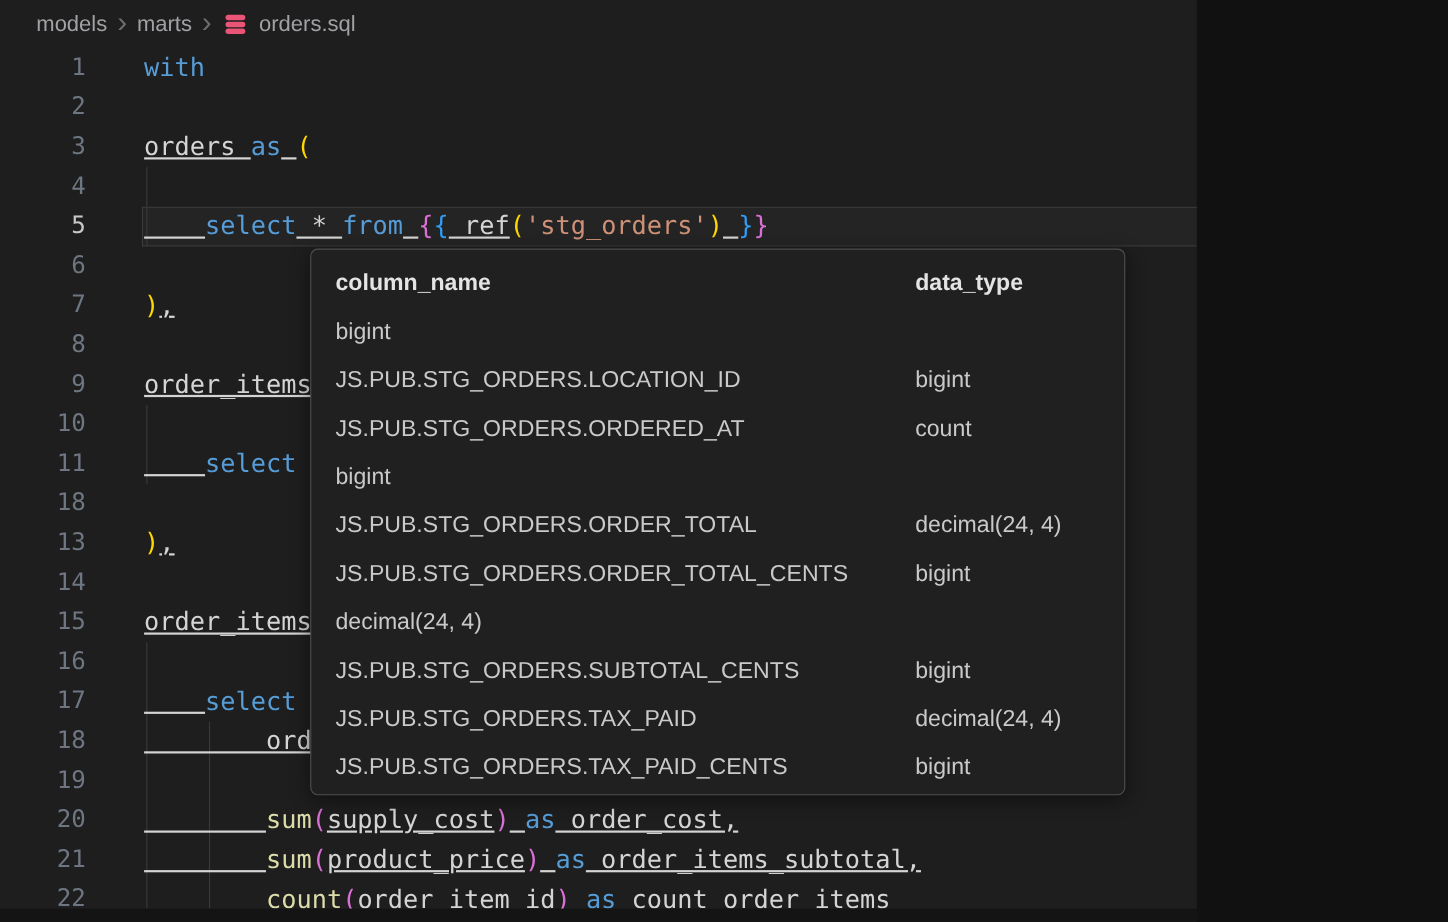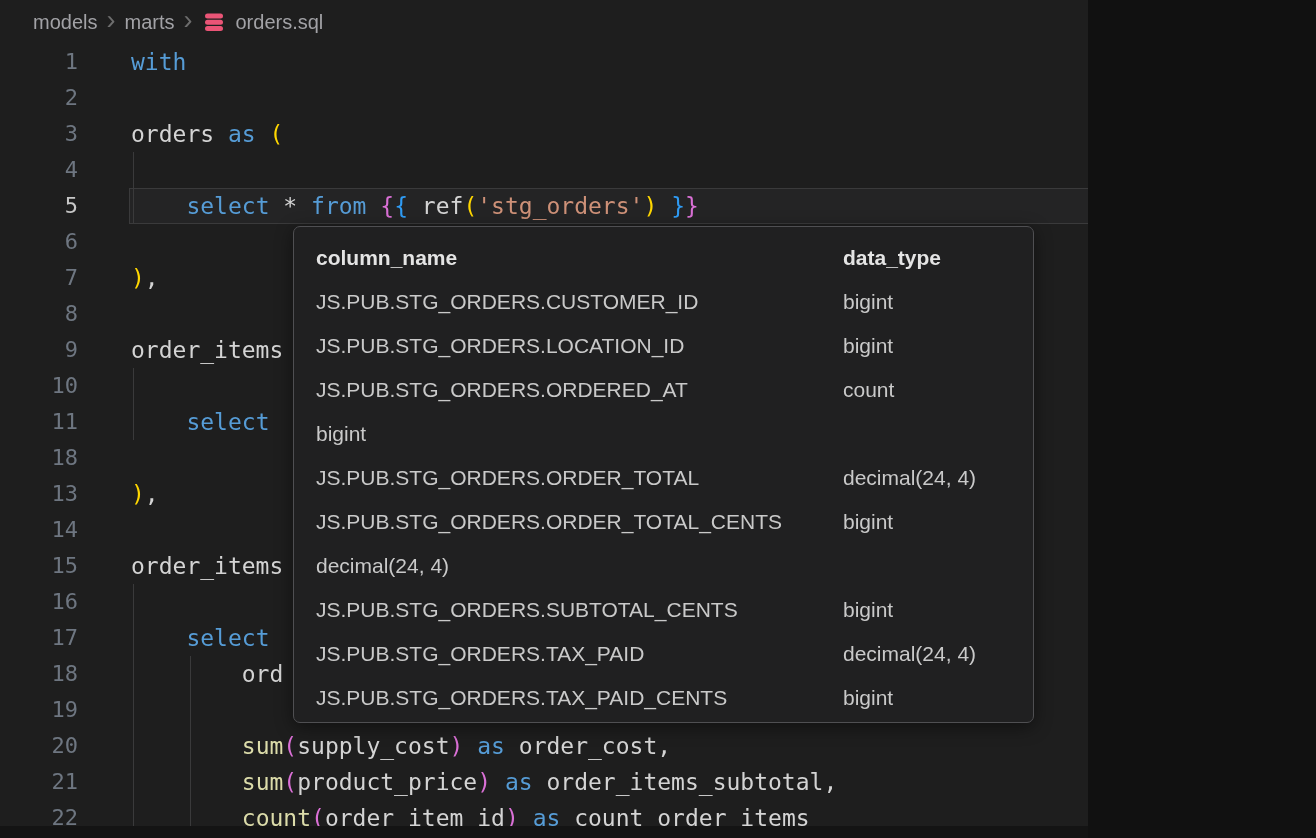--- a/index.html
+++ b/index.html
@@ -32,30 +32,30 @@
     font-size:22px; color:#6e7681; text-align:right;
   }
   .ln-num { height:36px; line-height:36px; cursor:pointer; }
   .ln-num.active { color:#c7c7c7; }
   .code {
     position:absolute; top:0; left:131px; right:0; z-index:2;
     font-family:"DejaVu Sans Mono","Liberation Mono",monospace;
     font-size:23px; color:#d4d4d4; white-space:pre;
   }
   .code-line { height:36px; line-height:36px; cursor:text; }
-  .tk-pl { color:#d4d4d4; }
+  .tk-pl { color:#d4d4d4;text-decoration:underline; }
   .tk-kw { color:#569cd6; }
   .tk-fn { color:#dcdcaa; }
   .tk-st { color:#ce9178; }
   .tk-b1 { color:#ffd700; }
   .tk-b2 { color:#da70d6; }
   .tk-b3 { color:#2f9cf5; }
   
   .popup {
-    position:absolute; left:293px; top:182px; width:741px; height:497px;
+    position:absolute; left:282px; top:182px; width:741px; height:497px;
     background:#202021; border:1px solid #4f4f52; border-radius:7px;
     box-shadow:0 4px 18px rgba(0,0,0,0.45);
     padding:9px 0 0 22px; overflow:hidden; z-index:10;
     font-size:21px; color:#c9c9c9;
   }
   .p-row { display:flex; height:44px; line-height:44px; }
   .p-name { width:527px; white-space:nowrap; overflow:visible; }
   .p-type { white-space:nowrap; }
   .p-header { font-weight:bold; color:#e4e4e4; }
   
@@ -118,21 +118,20 @@
       </div>
     <div class="code" id="code"><div class="code-line"><span class="tk-kw">with</span></div><div class="code-line"></div><div class="code-line"><span class="tk-pl">orders </span><span class="tk-kw">as</span><span class="tk-pl"> </span><span class="tk-b1">(</span></div><div class="code-line"></div><div class="code-line"><span class="tk-pl">    </span><span class="tk-kw">select</span><span class="tk-pl"> * </span><span class="tk-kw">from</span><span class="tk-pl"> </span><span class="tk-b2">{</span><span class="tk-b3">{</span><span class="tk-pl"> ref</span><span class="tk-b1">(</span><span class="tk-st">'stg_orders'</span><span class="tk-b1">)</span><span class="tk-pl"> </span><span class="tk-b3">}</span><span class="tk-b2">}</span></div><div class="code-line"></div><div class="code-line"><span class="tk-b1">)</span><span class="tk-pl">,</span></div><div class="code-line"></div><div class="code-line"><span class="tk-pl">order_items</span></div><div class="code-line"></div><div class="code-line"><span class="tk-pl">    </span><span class="tk-kw">select</span></div><div class="code-line"></div><div class="code-line"><span class="tk-b1">)</span><span class="tk-pl">,</span></div><div class="code-line"></div><div class="code-line"><span class="tk-pl">order_items</span></div><div class="code-line"></div><div class="code-line"><span class="tk-pl">    </span><span class="tk-kw">select</span></div><div class="code-line"><span class="tk-pl">        ord</span></div><div class="code-line"></div><div class="code-line"><span class="tk-pl">        </span><span class="tk-fn">sum</span><span class="tk-b2">(</span><span class="tk-pl">supply_cost</span><span class="tk-b2">)</span><span class="tk-pl"> </span><span class="tk-kw">as</span><span class="tk-pl"> order_cost,</span></div><div class="code-line"><span class="tk-pl">        </span><span class="tk-fn">sum</span><span class="tk-b2">(</span><span class="tk-pl">product_price</span><span class="tk-b2">)</span><span class="tk-pl"> </span><span class="tk-kw">as</span><span class="tk-pl"> order_items_subtotal,</span></div><div class="code-line"><span class="tk-pl">        </span><span class="tk-fn">count</span><span class="tk-b2">(</span><span class="tk-pl">order_item_id</span><span class="tk-b2">)</span><span class="tk-pl"> </span><span class="tk-kw">as</span><span class="tk-pl"> count_order_items</span></div></div>
 
     <div class="popup">
       <div class="p-row p-header">
         <div class="p-name">column_name</div>
         <div class="p-type">data_type</div>
       </div>
       <div id="popup-rows">
           <div class="p-row">
-            <div class="p-name">JS.PUB.STG_ORDERS.CUSTOMER_ID</div>
             <div class="p-type">bigint</div>
           </div>
           <div class="p-row">
             <div class="p-name">JS.PUB.STG_ORDERS.LOCATION_ID</div>
             <div class="p-type">bigint</div>
           </div>
           <div class="p-row">
             <div class="p-name">JS.PUB.STG_ORDERS.ORDERED_AT</div>
             <div class="p-type">count</div>
           </div>

